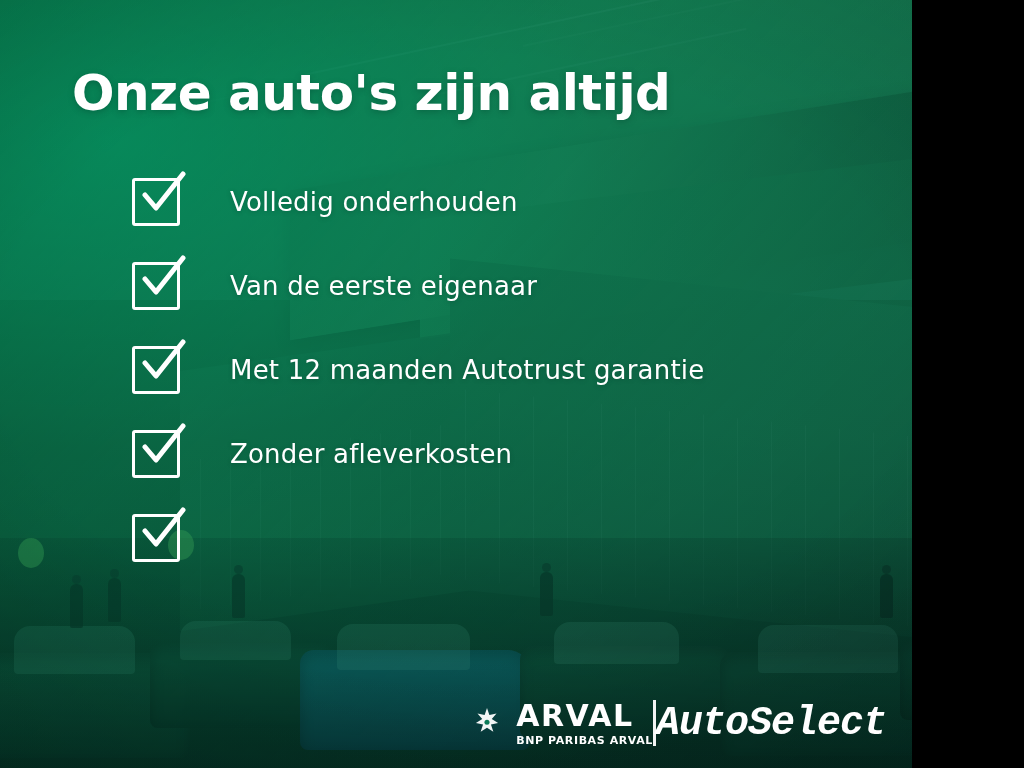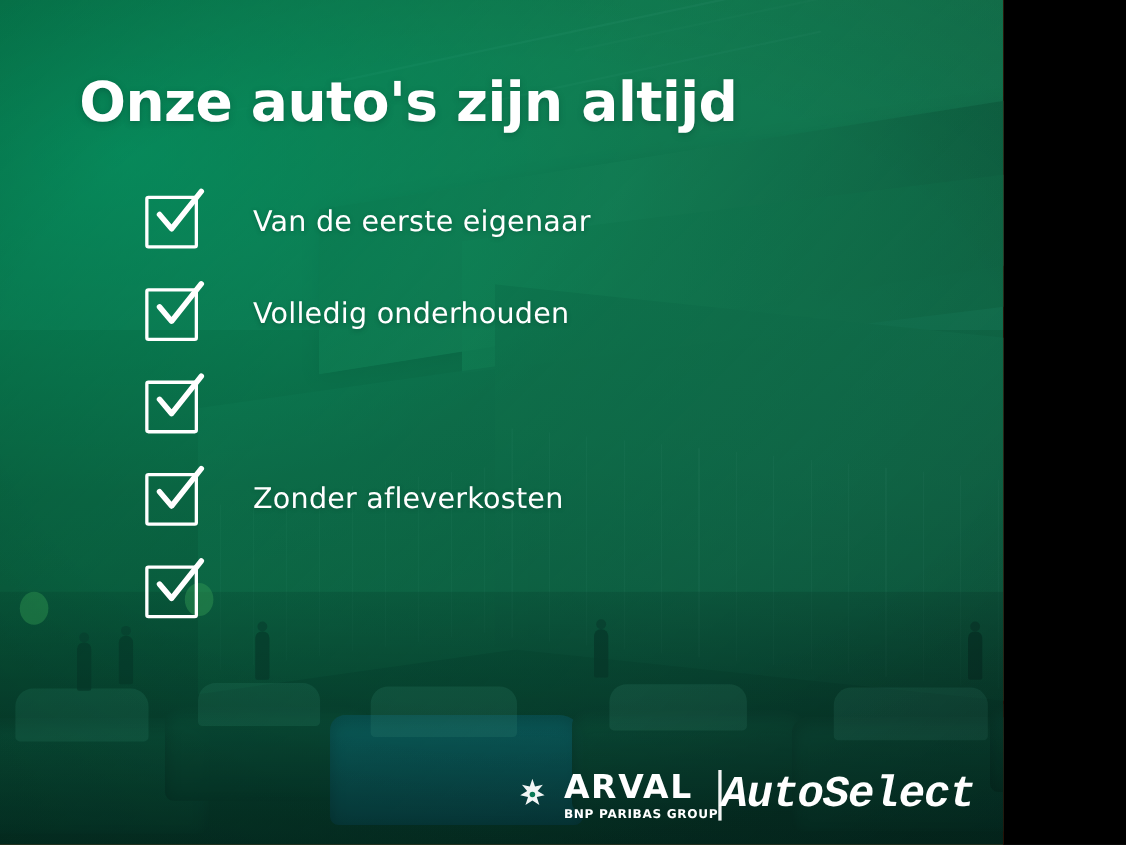--- a/index.html
+++ b/index.html
@@ -315,39 +315,40 @@
     <div class="headline">Onze auto's zijn altijd</div>
 
     <div class="list">
 
       <div class="item">
         <div class="check-box">
           <svg class="check-mark" viewBox="0 0 48 48">
             <path d="M6 24 L17 37 L44 3" fill="none" stroke="#ffffff" stroke-width="5" stroke-linecap="round" stroke-linejoin="round"></path>
           </svg>
         </div>
+        <div class="item-label">Volledig onderhouden</div>
+      </div>
+
+      <div class="item">
+        <div class="check-box">
+          <svg class="check-mark" viewBox="0 0 48 48">
+            <path d="M6 24 L17 37 L44 3" fill="none" stroke="#ffffff" stroke-width="5" stroke-linecap="round" stroke-linejoin="round"></path>
+          </svg>
+        </div>
         <div class="item-label">Van de eerste eigenaar</div>
       </div>
 
-      <div class="item">
-        <div class="check-box">
-          <svg class="check-mark" viewBox="0 0 48 48">
-            <path d="M6 24 L17 37 L44 3" fill="none" stroke="#ffffff" stroke-width="5" stroke-linecap="round" stroke-linejoin="round"></path>
-          </svg>
-        </div>
-        <div class="item-label">Volledig onderhouden</div>
-      </div>
-
-
-      <div class="item">
-        <div class="check-box">
-          <svg class="check-mark" viewBox="0 0 48 48">
-            <path d="M6 24 L17 37 L44 3" fill="none" stroke="#ffffff" stroke-width="5" stroke-linecap="round" stroke-linejoin="round"></path>
-          </svg>
-        </div>
+
+      <div class="item">
+        <div class="check-box">
+          <svg class="check-mark" viewBox="0 0 48 48">
+            <path d="M6 24 L17 37 L44 3" fill="none" stroke="#ffffff" stroke-width="5" stroke-linecap="round" stroke-linejoin="round"></path>
+          </svg>
+        </div>
+        <div class="item-label">Met 12 maanden Autotrust garantie</div>
       </div>
 
       <div class="item">
         <div class="check-box">
           <svg class="check-mark" viewBox="0 0 48 48">
             <path d="M6 24 L17 37 L44 3" fill="none" stroke="#ffffff" stroke-width="5" stroke-linecap="round" stroke-linejoin="round"></path>
           </svg>
         </div>
         <div class="item-label">Zonder afleverkosten</div>
       </div>
@@ -364,21 +365,21 @@
 
     <div class="logos">
 
       <div class="arval">
         <svg class="arval-mark" viewBox="0 0 48 48">
           <path d="M24 5 L27 14 L36 12 L30 19 L38 24 L29 26 L32 35 L24 30 L16 35 L19 26 L10 24 L18 19 L12 12 L21 14 Z" fill="#ffffff" opacity="0.95"></path>
           <circle cx="24" cy="23" r="3.2" fill="#0b7a57"></circle>
         </svg>
         <div class="arval-text">
           <div class="arval-name">ARVAL</div>
-          <div class="arval-sub">BNP PARIBAS GROUP</div>
+          <div class="arval-sub">BNP PARIBAS ARVAL</div>
         </div>
       </div>
 
       <div class="divider-bar"></div>
 
       <div class="autoselect">AutoSelect</div>
     </div>
 
   </div>
 </div>

